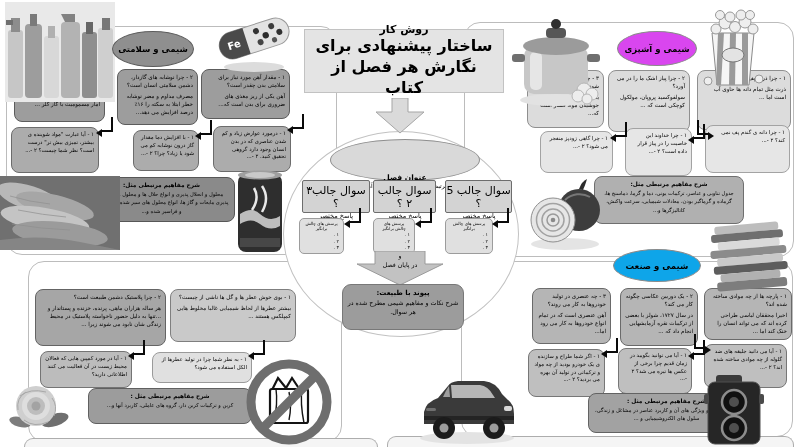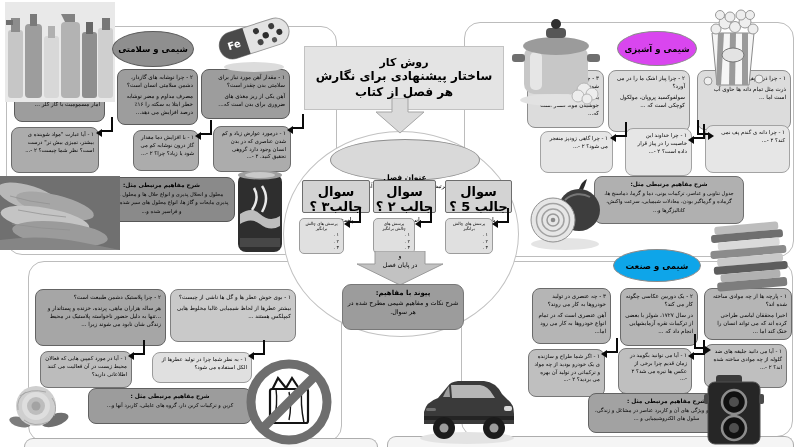--- a/index.html
+++ b/index.html
@@ -19,33 +19,33 @@
   .cb{font-size:5.2px;line-height:1.55;}
   
   .bg-9d{background:#9d9d9d;border-color:#5c5c5c}.bg-ac{background:#acacac;border-color:#6c6c6c}
   .bg-8a{background:#8a8a8a;border-color:#575757}.bg-dc{background:#dcdcdc;border-color:#8f8f8f}
   .bg-e6{background:#e6e6e6;border-color:#a3a3a3}.bg-b0{background:#b0b0b0;border-color:#6f6f6f}
   .bg-a6{background:#a6a6a6;border-color:#646464}.bg-c9{background:#c9c9c9;border-color:#7f7f7f}
   .bg-bc{background:#bcbcbc;border-color:#747474}.bg-e0{background:#e0e0e0;border-color:#9a9a9a}
   .bg-9c{background:#9c9c9c;border-color:#606060}.bg-b5{background:#b5b5b5;border-color:#6a6a6a}
   .bg-bf{background:#bfbfbf;border-color:#777777}.bg-a2{background:#a2a2a2;border-color:#636363}
   
-  .method-box{position:absolute;left:304px;top:46px;width:198px;height:62px;z-index:3;background:#e4e4e4;
+  .method-box{position:absolute;left:304px;top:29px;width:198px;height:62px;z-index:3;background:#e4e4e4;
       border:1px solid #c2c2c2;display:flex;flex-direction:column;justify-content:center;text-align:center;font-weight:bold;}
   .method-title{font-size:11px;}
-  .method-sub{font-size:12px;line-height:1.3;padding:0 6px;}
+  .method-sub{font-size:16px;line-height:1.3;padding:0 6px;}
   .big-ellipse{position:absolute;left:283px;top:131px;width:234px;height:204px;z-index:2;background:#fff;
       border:1.5px solid #c2c2c2;border-radius:50%;}
   .chapter-ellipse{position:absolute;left:330px;top:139px;width:148px;height:40px;z-index:3;background:#d9d9d9;
       border:1px solid #8e8e8e;border-radius:50%;display:flex;flex-direction:column;align-items:center;justify-content:center;text-align:center;}
   .ch-t{font-size:7.5px;font-weight:bold;margin-top:41px;}
   .ch-s{font-size:6px;}
   .cq{position:absolute;z-index:3;background:#d3d3d3;border:1px solid #6d6d6d;border-radius:2px;
       text-align:center;padding-top:3px;box-sizing:border-box;}
-  .cq-t{font-size:13px;font-weight:bold;}
+  .cq-t{font-size:11px;font-weight:normal;}
   .cq-a{font-size:6.5px;margin-top:2px;}
   .cc{position:absolute;z-index:3;background:#e0e0e0;border:1px solid #9c9c9c;border-radius:5px;
       padding:2px 4px;box-sizing:border-box;text-align:right;}
   .cc-t{font-size:4.2px;text-align:center;margin-bottom:1px;}
   .cc-i{font-size:4.6px;line-height:1.45;}
   .arrow-svg{position:absolute;z-index:3;}
   .end-label{position:absolute;left:345px;top:252px;width:110px;z-index:4;text-align:center;font-size:6.2px;line-height:1.4;}
   .link-box{position:absolute;left:342px;top:284px;width:122px;height:46px;z-index:3;background:#9c9c9c;
       border:1px solid #787878;border-radius:9px;text-align:center;padding:4px;box-sizing:border-box;}
   .lb-t{font-size:7px;font-weight:bold;}
@@ -124,21 +124,21 @@
 
   <svg class="arrow-svg" style="left:345px;top:251px" width="110" height="35" viewBox="0 0 110 35">
     <path d="M30,0 H80 V13 H98 L55,34 L12,13 H30 Z" fill="#c2c2c2" stroke="#9a9a9a" stroke-width="1"></path>
   </svg>
   <div class="end-label">
     <span>و</span><br>
     <span>در پایان فصل</span>
   </div>
 
   <div class="link-box">
-    <div class="lb-t">پیوند با مفاهیم:</div>
+    <div class="lb-t">پیوند با طبیعت:</div>
     <div class="lb-b">شرح نکات و مفاهیم شیمی مطرح شده در هر سوال.</div>
   </div>
 
   <div class="ellipse-title" style="left:112px;top:31px;width:82px;height:36px">شیمی و سلامتی</div>
   <div class="box bg-9d" style="left:14px;top:69px;width:91px;height:53px">
     <div class="qt">۳ - آیا سفید کننده ها می توانند به سلامتی ما آسیب برسانند؟</div>
     <div class="qn">هر ساله با شروع خانه تکانی ها آمار مسمومیت با گاز کلر ...</div>
   </div>
   <div class="box bg-9d" style="left:117px;top:69px;width:81px;height:56px">
     <div class="qt">۲ - چرا نوشابه های گازدار، دشمن سلامتی انسان است؟</div>

